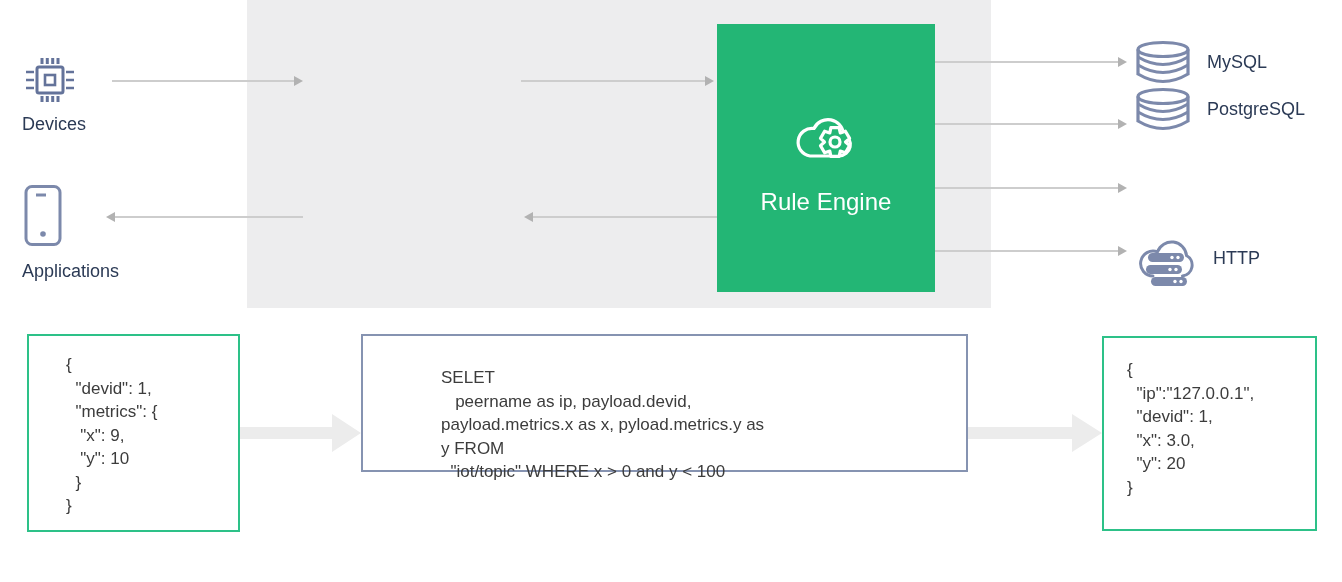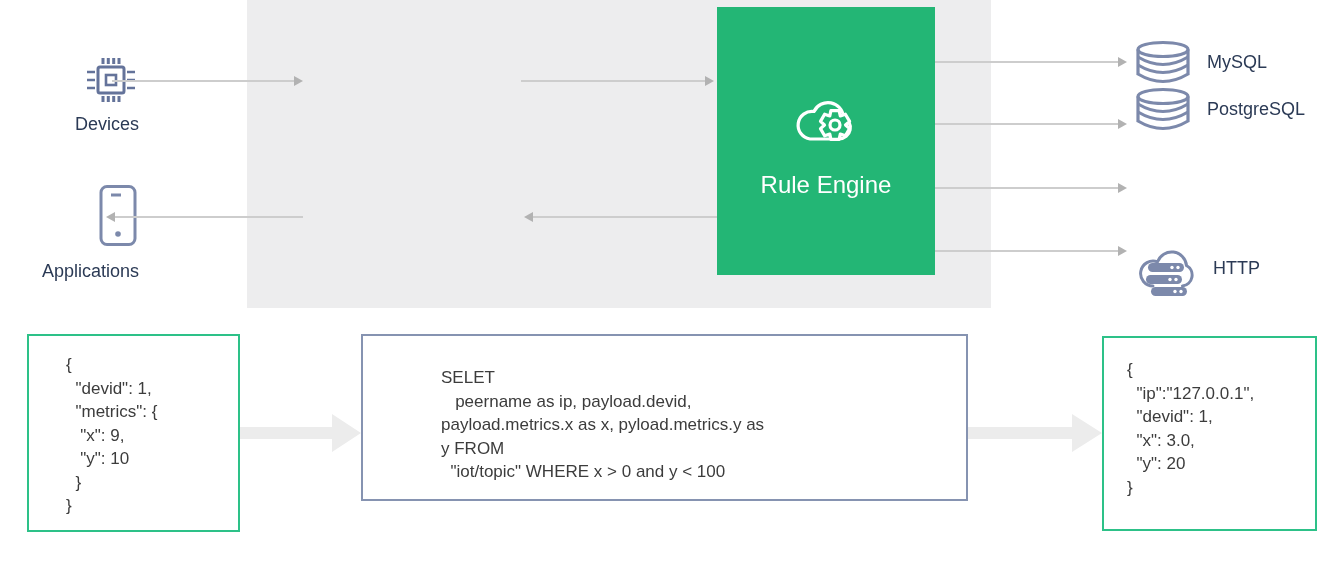--- a/index.html
+++ b/index.html
@@ -13,24 +13,24 @@
   .gbox {
     position:absolute; width:218px; height:268px; background:#23b675;
     display:flex; flex-direction:column; align-items:center; justify-content:center;
     padding-top:6px; box-sizing:border-box;
   }
   .gbox .glabel {
     color:#ffffff; font-size:24px; line-height:31px; text-align:center;
     max-width:150px; margin-top:20px;
   }
   .gbox-mr { left:303px; top:23px; }
-  .gbox-re { left:717px; top:7px; }
-
-  
-  .source-node { position:absolute; left:11px; width:128px; display:flex; flex-direction:column; align-items:flex-end; }
+  .gbox-re { left:717px; top:24px; }
+
+  
+  .source-node { position:absolute; left:22px; width:128px; display:flex; flex-direction:column; align-items:flex-start; }
   .source-devices { top:52px; }
   .source-apps { top:184px;gap:7px; }
   .node-label { color:#2b3a55; font-size:18px; margin-top:6px; }
 
   
   .sink-row { position:absolute; left:1134px; display:flex; align-items:center; gap:15px; }
   .sink-label { color:#2b3a55; font-size:18px; white-space:nowrap; }
 
   
   .connector { position:absolute; height:2px; background:#cdcdcd; }
@@ -39,21 +39,21 @@
   .ah-left  { border-right:9px solid #b2b2b2; }
 
   
   .code-box { position:absolute; background:#ffffff; box-sizing:border-box; }
   .code-box pre {
     margin:0; font-family:"Liberation Sans", sans-serif; color:#3c3c3c;
     font-size:17px; line-height:23.5px; white-space:pre;
   }
   .box-input  { left:27px;  top:334px; width:213px; height:198px; border:2px solid #2dc188; }
   .box-input pre { padding:17px 0 0 37px; }
-  .box-sql    { left:361px; top:334px; width:607px; height:167px; border:2px solid #8693b1; }
+  .box-sql    { left:361px; top:334px; width:607px; height:138px; border:2px solid #8693b1; }
   .box-sql pre { padding:30px 0 0 78px; }
   .box-output { left:1102px; top:336px; width:215px; height:195px; border:2px solid #2dc188; }
   .box-output pre { padding:20px 0 0 23px; }
 
   .thick-arrow { position:absolute; }
   svg { display:block; }
 </style>
 </head>
 <body>
 
@@ -140,21 +140,21 @@
         <ellipse cx="29" cy="9.5" rx="25" ry="7"></ellipse>
         <path d="M4 9.5 L4 34 Q29 49 54 34 L54 9.5"></path>
         <path d="M4 17 Q29 32 54 17"></path>
         <path d="M4 25 Q29 40 54 25"></path>
       </svg>
     </span>
     <span class="sink-label">PostgreSQL</span>
   </div>
 
 
-  <div class="sink-row" style="top:238px;text-align:center;">
+  <div class="sink-row" style="top:228px;text-align:center;">
     <span>
       <svg width="64" height="60" viewBox="0 0 64 60">
         <path d="M19 48 A12.5 12.5 0 1 1 23.5 23.8 A15 15 0 0 1 52.5 27.5 A11 11 0 0 1 48.5 48" fill="none" stroke="#7c89ab" stroke-width="3" stroke-linecap="round"></path>
         <g fill="#7c89ab">
           <rect x="14" y="25" width="36" height="9" rx="4.5"></rect>
           <rect x="12" y="37" width="36" height="9" rx="4.5"></rect>
           <rect x="17" y="49" width="36" height="9" rx="4.5"></rect>
         </g>
         <g fill="#ffffff">
           <circle cx="38" cy="29.5" r="1.7"></circle>

